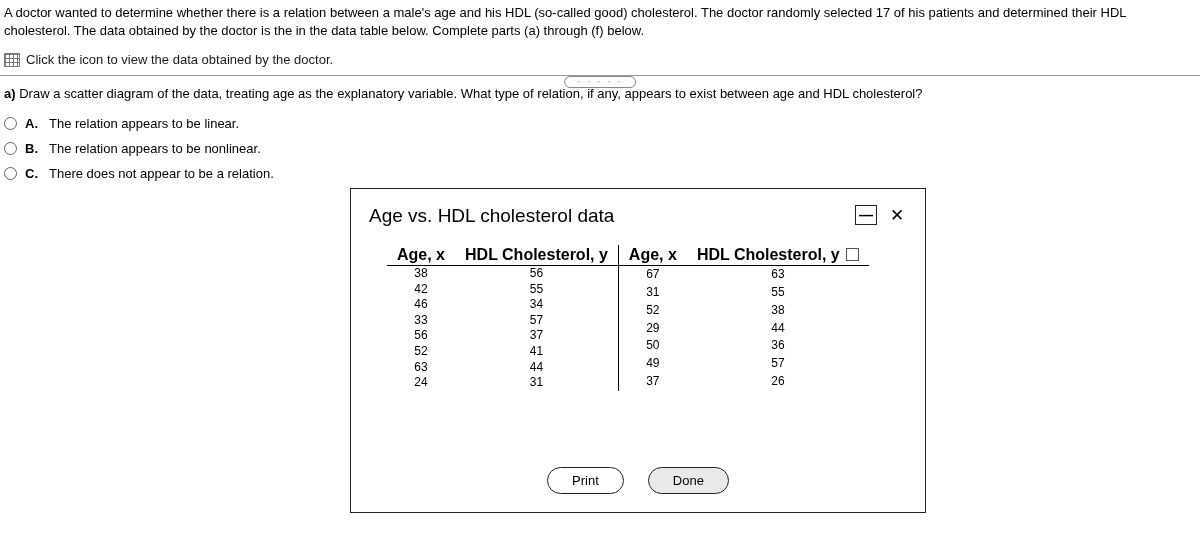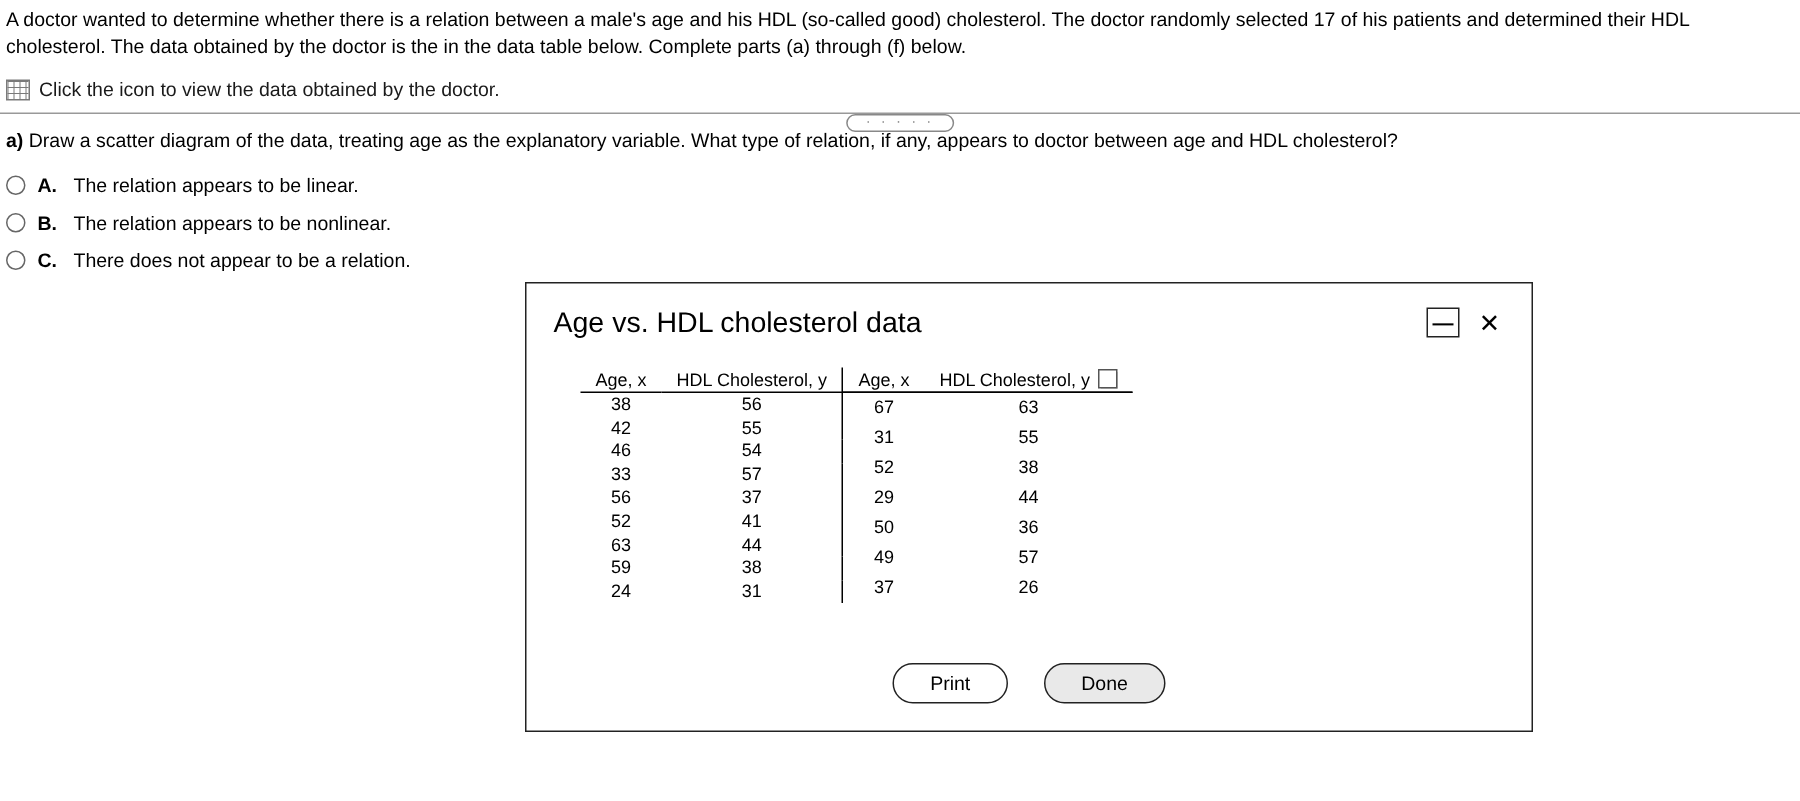--- a/index.html
+++ b/index.html
@@ -62,21 +62,21 @@
       border: 1px solid #666;
       border-radius: 50%;
       display: inline-block;
       flex-shrink: 0;
     }
     .option-letter { font-weight: bold; width: 16px; }
     .modal {
       position: absolute;
       left: 350px;
       top: 188px;
-      width: 672px;
+      width: 576px;
       background: #fff;
       border: 1px solid #222;
       padding: 16px 18px 18px 18px;
     }
     .modal-header {
       display: flex;
       justify-content: space-between;
       align-items: flex-start;
     }
     .modal-title {
@@ -108,22 +108,22 @@
       justify-content: center;
     }
     .data-tables {
       display: flex;
       gap: 0;
       justify-content: flex-start;
       padding-left: 18px;
     }
     .dtab { border-collapse: collapse; }
     .dtab th {
-      font-weight: normal;
-      font-size: 12px;
+      font-weight: bold;
+      font-size: 16px;
       border-bottom: 1px solid #000;
       padding: 1px 10px;
       text-align: center;
     }
     .dtab td {
       font-size: 12px;
       padding: 0 10px;
       text-align: center;
       line-height: 1.3;
       margin-top: 36px;
@@ -151,20 +151,21 @@
       gap: 24px;
       padding-top: 40px;
     }
     .pill-btn {
       border: 1px solid #222;
       border-radius: 14px;
       padding: 5px 24px;
       font-size: 13px;
       background: #fff;
       cursor: pointer;
+      margin-top: 36px;
     }
     .done-btn { background: #e9e9e9; }
     hr.top-div { border:none; border-top:1px solid #999; }
   </style>
 </head>
 <body>
 
 <div class="problem-intro">
   <span>A doctor wanted to determine whether there is a relation between a male's age and his HDL (so-called good) cholesterol. The doctor randomly selected 17 of his patients and determined their HDL cholesterol. The data obtained by the doctor is the in the data table below. Complete parts (a) through (f) below.</span>
 </div>
@@ -172,21 +173,21 @@
 <div class="data-link-row">
   <span class="data-table-icon"></span>
   <span class="data-link-text">Click the icon to view the data obtained by the doctor.</span>
 </div>
 
 <hr class="top-div">
 <span class="dotted-tab">· · · · ·</span>
 
 <div class="part-a">
   <span class="pa-label">a)</span>
-  <span>Draw a scatter diagram of the data, treating age as the explanatory variable. What type of relation, if any, appears to doctor between age and HDL cholesterol?</span>
+  <span>Draw a scatter diagram of the data, treating age as the explanatory variable. What type of relation, if any, appears to exist between age and HDL cholesterol?</span>
 </div>
 
 <div class="options">
   <div class="option-row">
     <span class="radio"></span>
     <span class="option-letter">A.</span>
     <span>The relation appears to be linear.</span>
   </div>
   <div class="option-row">
     <span class="radio"></span>
@@ -225,41 +226,37 @@
           <tr>
             <td>38</td>
             <td class="col-divider">56</td>
           </tr>
           <tr>
             <td>42</td>
             <td class="col-divider">55</td>
           </tr>
           <tr>
             <td>46</td>
-            <td class="col-divider">54</td>
+            <td class="col-divider">34</td>
           </tr>
           <tr>
             <td>33</td>
             <td class="col-divider">57</td>
           </tr>
           <tr>
             <td>56</td>
             <td class="col-divider">37</td>
           </tr>
           <tr>
             <td>52</td>
             <td class="col-divider">41</td>
           </tr>
           <tr>
             <td>63</td>
             <td class="col-divider">44</td>
-          </tr>
-          <tr>
-            <td>59</td>
-            <td class="col-divider">38</td>
           </tr>
           <tr>
             <td>24</td>
             <td class="col-divider">31</td>
           </tr>
         </tbody>
     </table>
     <table class="dtab">
       <thead>
         <tr>

